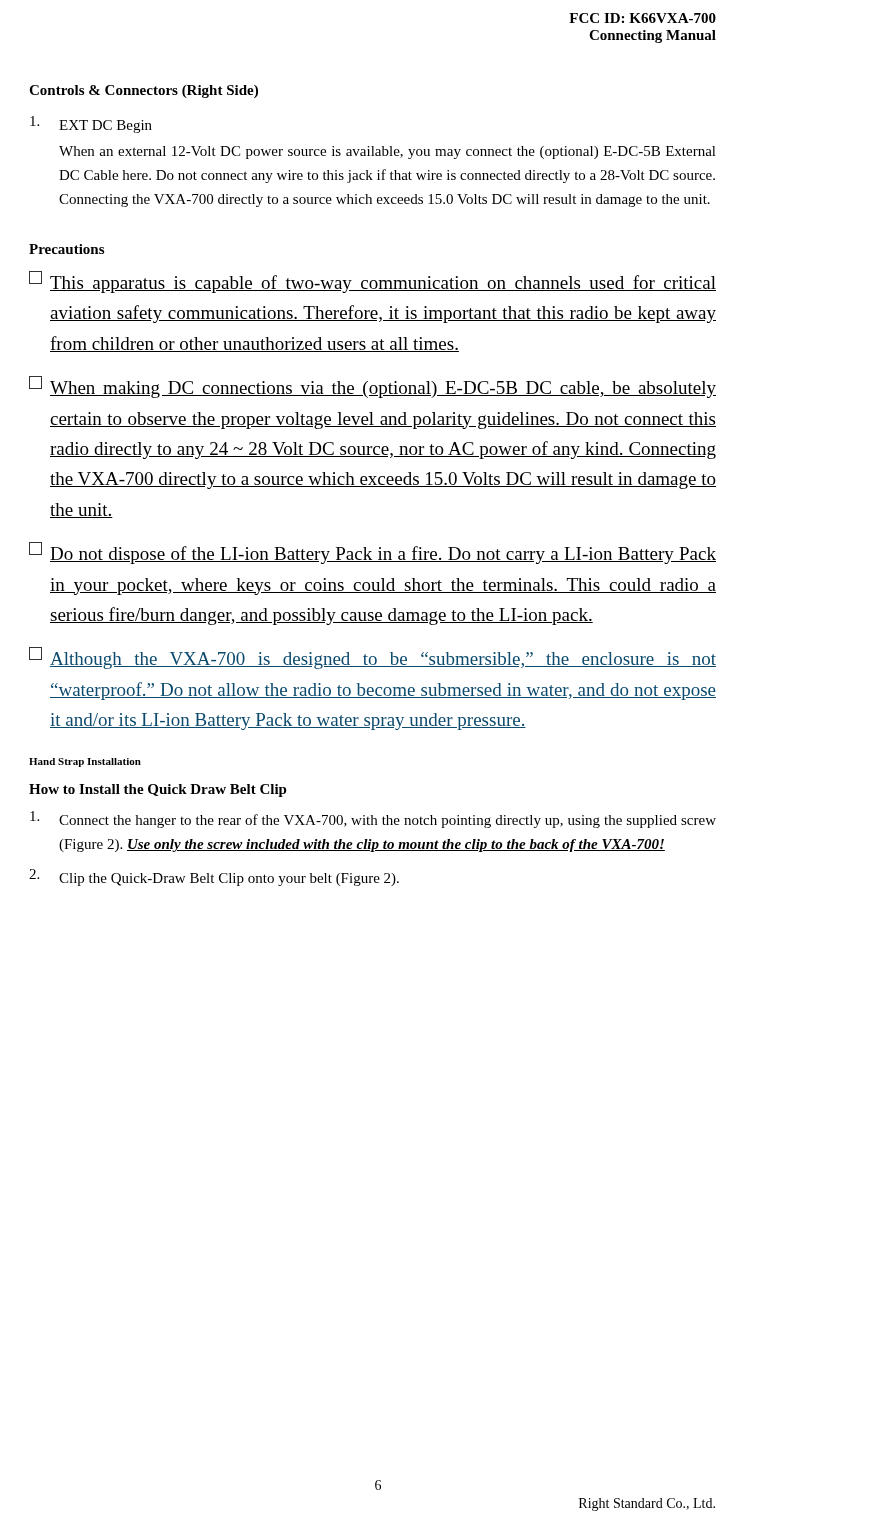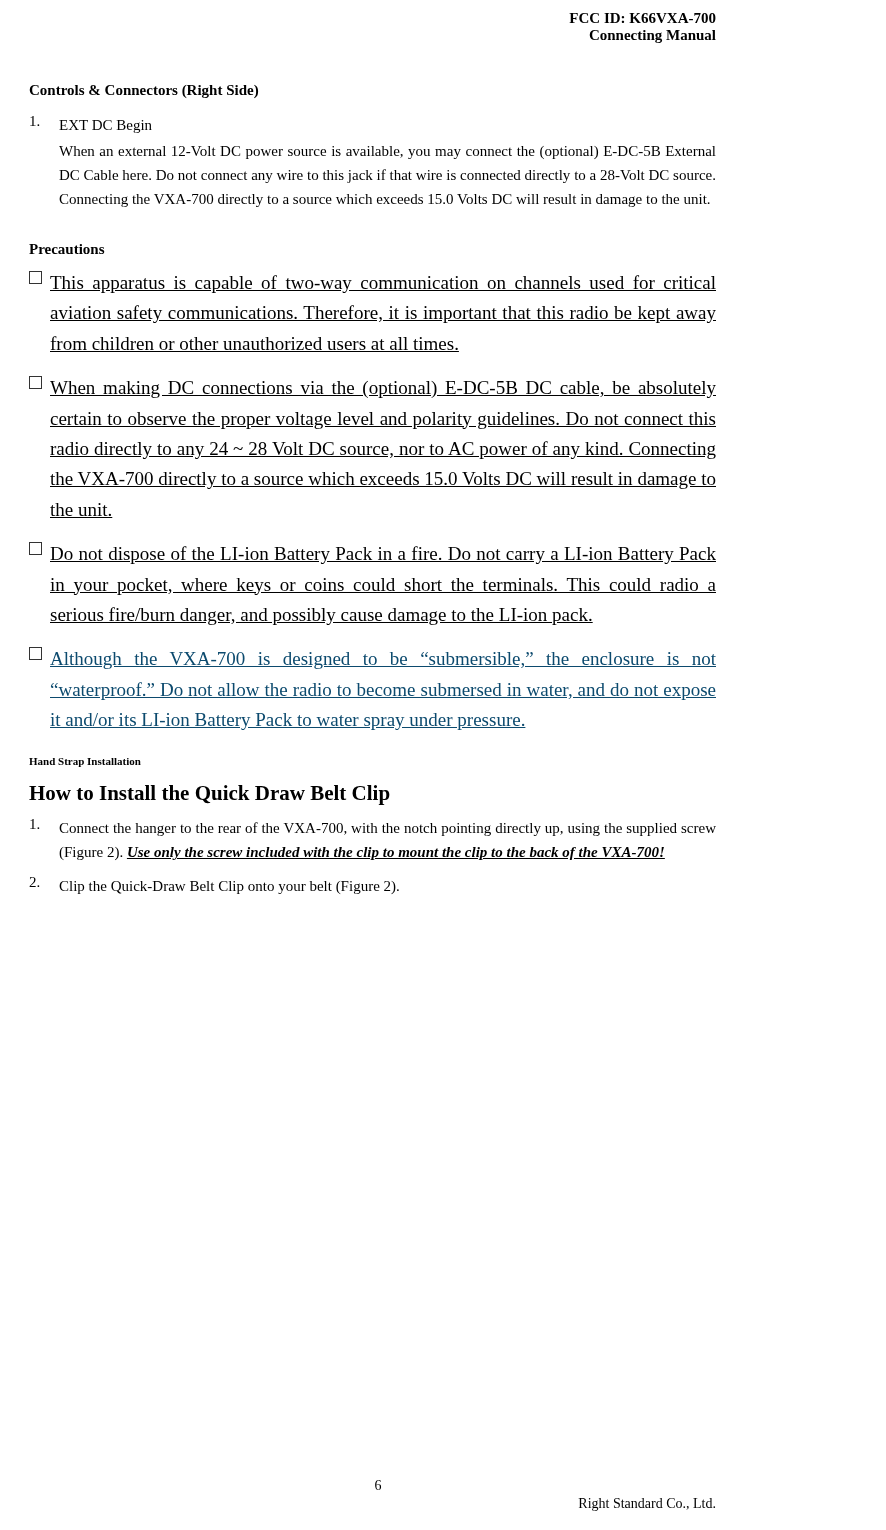--- a/index.html
+++ b/index.html
@@ -116,21 +116,21 @@
       color: #0c4a6e;
     }
     .hand-strap-title {
       font-weight: bold;
       font-size: 11px;
       margin-top: 18px;
       margin-bottom: 14px;
     }
     .how-to-title {
       font-weight: bold;
-      font-size: 21px;
+      font-size: 15px;
       margin-bottom: 10px;
     }
     .bold-italic-underline {
       font-weight: bold;
       font-style: italic;
       text-decoration: underline;
     }
     .footer {
       position: absolute;
       bottom: 18px;

